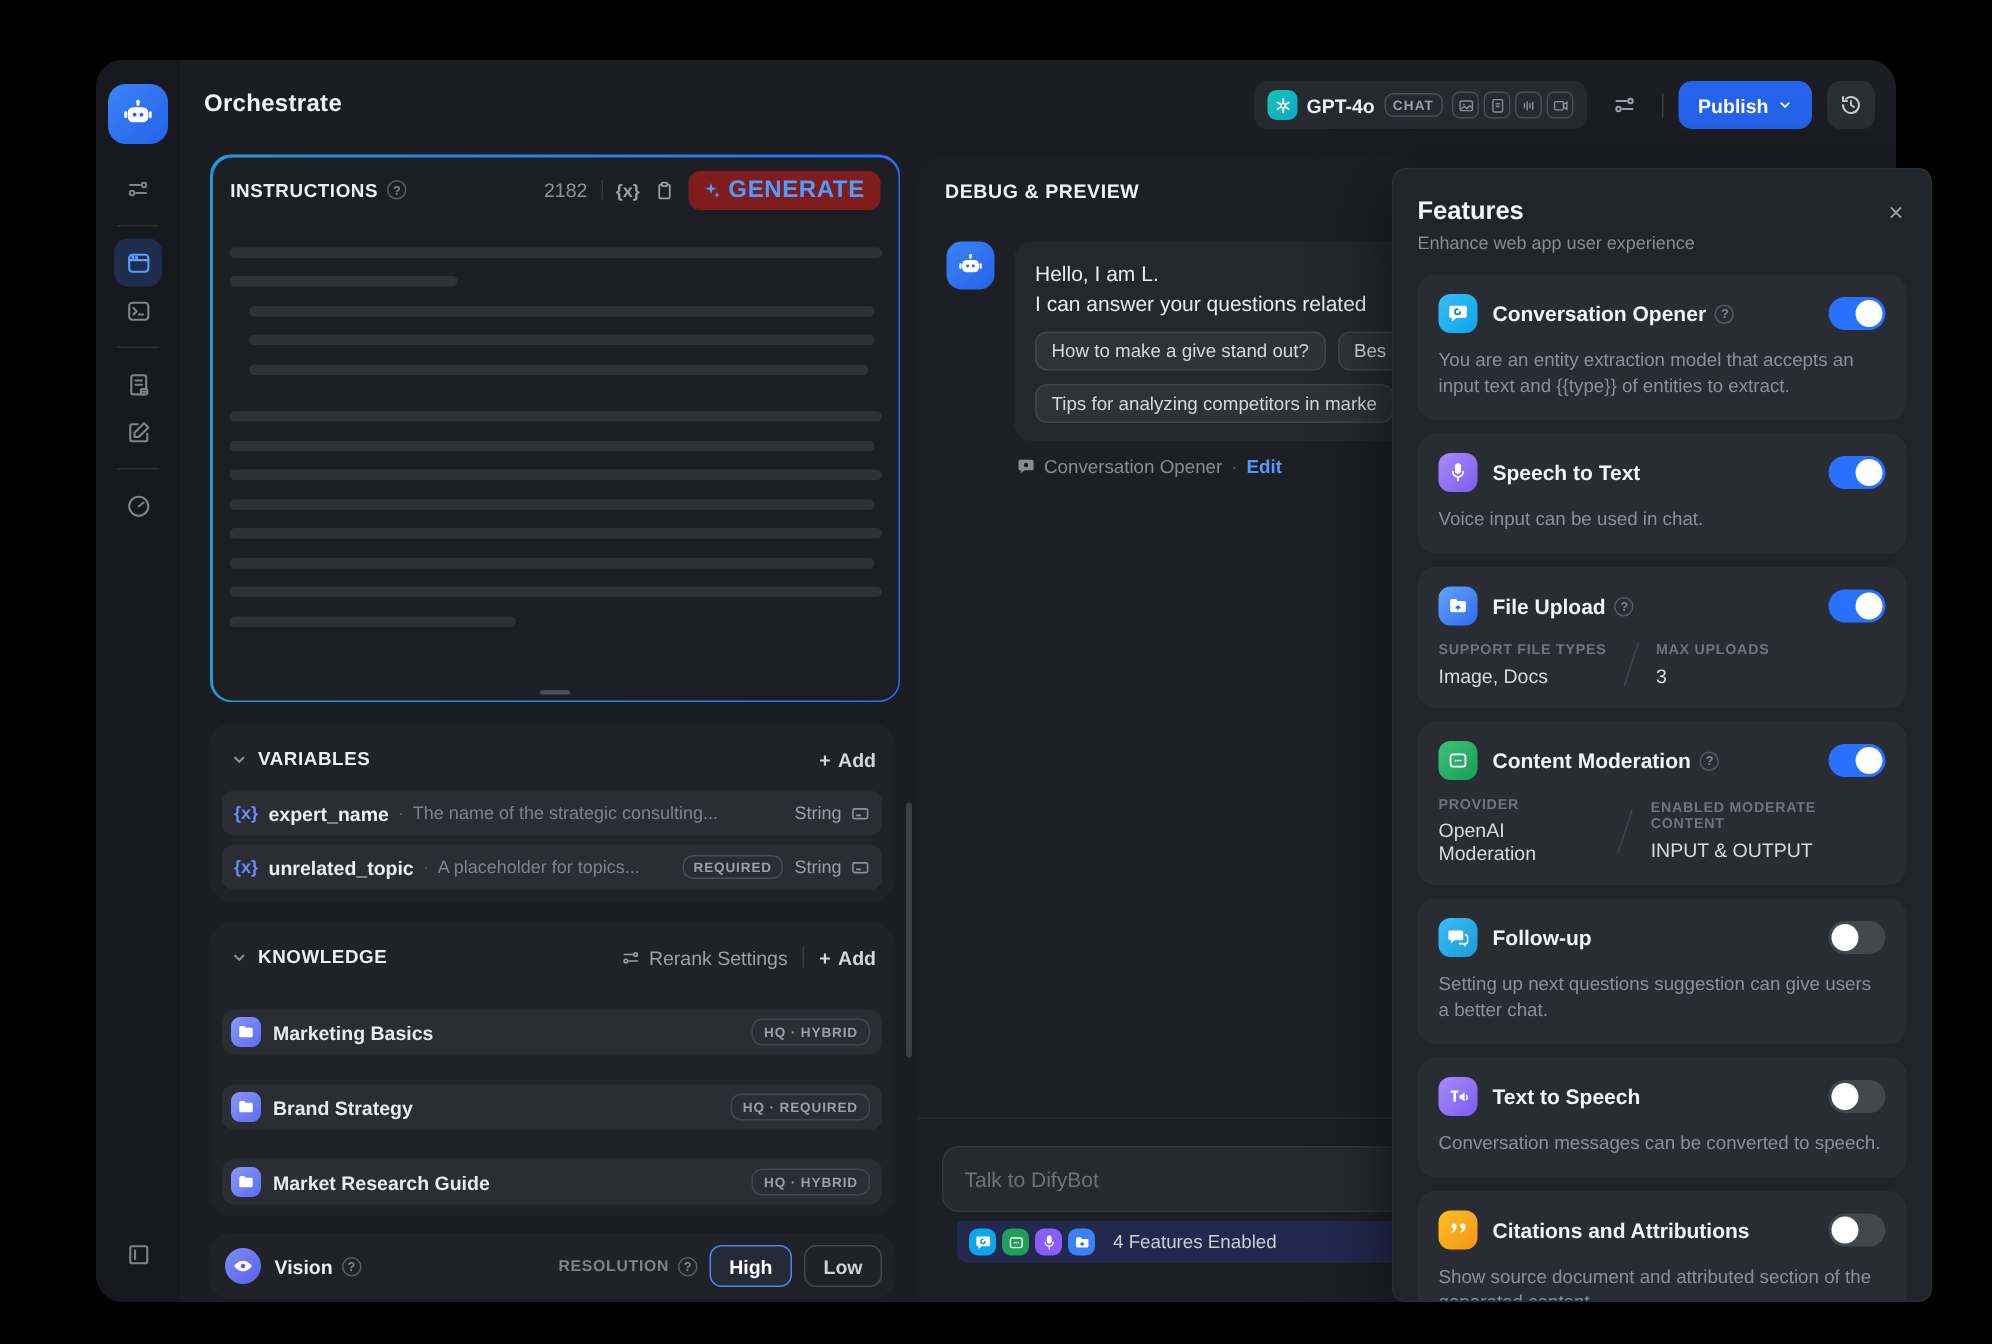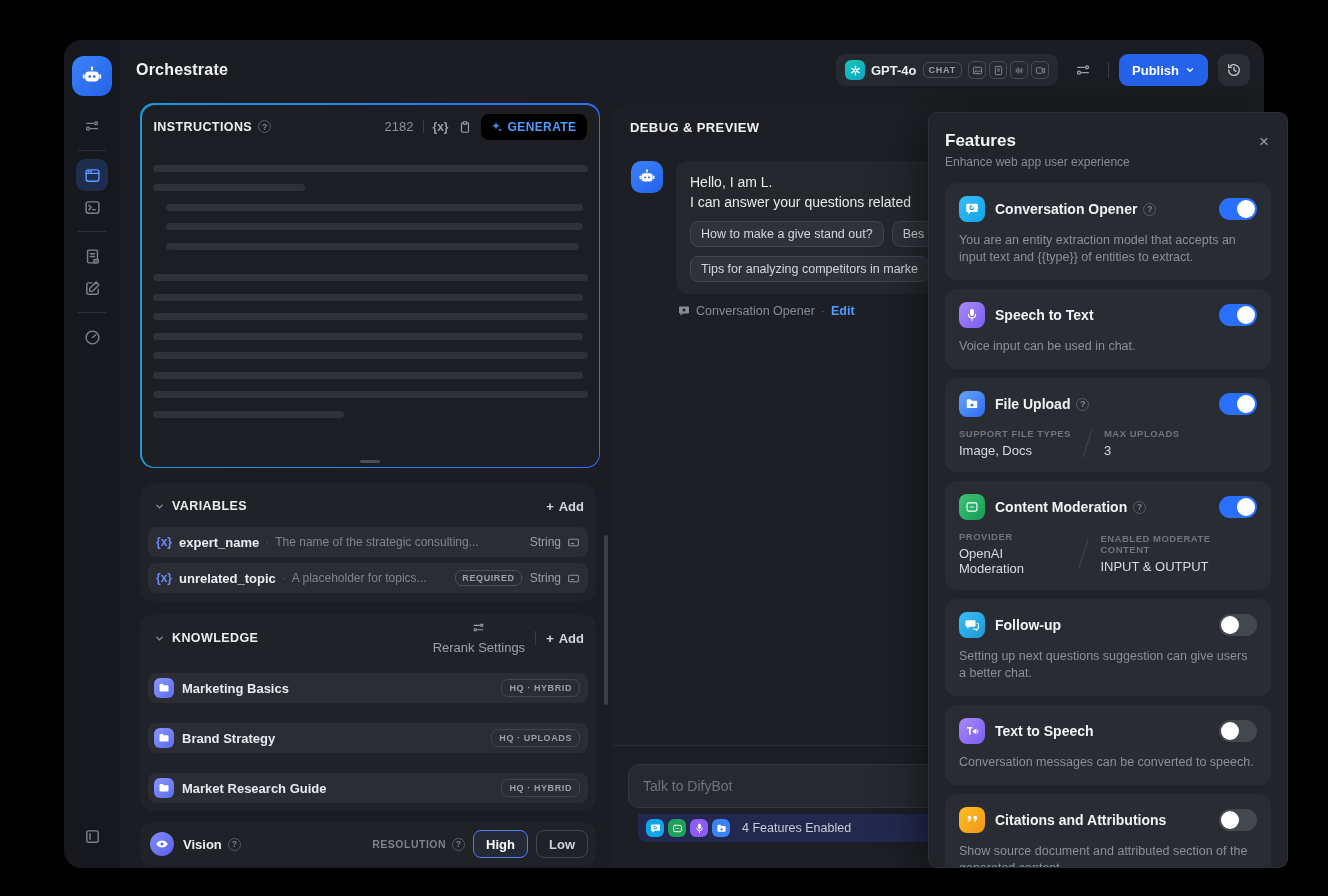--- a/index.html
+++ b/index.html
@@ -55,35 +55,35 @@
   .instructions-in { width:100%; height:100%; border-radius:13px; background:#1c1e24; position:relative; overflow:hidden; }
   .ins-hdr { height:44px; display:flex; align-items:center; padding:0 12px; }
   .ins-label { font-size:12.5px; font-weight:700; letter-spacing:.4px; color:#eceef1; }
   .help { width:13px; height:13px; border:1px solid #565b63; border-radius:50%; color:#80858e;
     font-size:8.5px; display:inline-flex; align-items:center; justify-content:center; margin-left:6px; font-weight:700; }
   .ins-right { margin-left:auto; display:flex; align-items:center; gap:9px; }
   .ins-count { font-size:13px; color:#8b9099; }
   .ins-sep { width:1px; height:13px; background:#3a3d44; }
   .ins-varjs { font-size:12px; color:#9aa0a8; font-weight:700; cursor:pointer; }
   .ins-copy { color:#9aa0a8; cursor:pointer; display:flex; }
-  .gen-btn { height:26px; background:#000000; border:none; border-radius:8px; padding:0 10px;
-    display:flex; align-items:center; gap:5px; color:#4e9cff; font-size:12px; font-weight:800;
+  .gen-btn { height:26px; background:#7f1d1d; border:none; border-radius:8px; padding:0 10px;
+    display:flex; align-items:center; gap:5px; color:#4e9cff; font-size:16px; font-weight:800;
     letter-spacing:.4px; cursor:pointer; }
   .ins-body { padding:16px 11px 0; }
   .skel { height:7px; border-radius:4px; background:#2e3138; margin-bottom:12.5px; }
   .skel.ind { margin-left:13px; }
   .drag-handle { position:absolute; bottom:4px; left:50%; transform:translateX(-50%);
     width:20px; height:3px; border-radius:2px; background:#4a4e55; cursor:ns-resize; }
 
   .card { position:absolute; left:0; width:456px; background:#1f2227; border-radius:13px; padding:8px; }
   .card-hdr { height:30px; display:flex; align-items:center; padding:0 4px 0 6px; }
   .chev { color:#8b9099; margin-right:7px; display:flex; cursor:pointer; }
   .card-title { font-size:12.5px; font-weight:700; letter-spacing:.4px; color:#eceef1; }
   .card-actions { margin-left:auto; display:flex; align-items:center; gap:10px; }
-  .rerank { display:flex; align-items:center; gap:6px; color:#9ba1ab; font-size:13px; cursor:pointer;flex-direction:column; }
+  .rerank { display:flex; align-items:center; gap:6px; color:#9ba1ab; font-size:13px; cursor:pointer; }
   .add-btn { display:flex; align-items:center; gap:5px; color:#d3d6db; font-size:13px; font-weight:600; cursor:pointer; }
   .vsep { width:1px; height:14px; background:#3a3d44; }
 
   .var-row { height:30px; background:#2a2d34; border-radius:8px; display:flex; align-items:center;
     padding:0 8px; margin-top:6px; cursor:pointer; }
   .vx { color:#6b8afd; font-size:12px; font-weight:700; margin-right:7px; }
   .var-name { font-size:13px; font-weight:700; color:#eceef1; }
   .var-dot { color:#5b6068; margin:0 6px; font-size:12px; }
   .var-desc { font-size:12px; color:#7d838d; white-space:nowrap; overflow:hidden; text-overflow:ellipsis; flex:1; }
   .req-badge { border:1px solid #4a4e56; border-radius:7px; font-size:9px; font-weight:700;
@@ -431,21 +431,21 @@
               <span class="kn-name">Marketing Basics</span>
               <span class="kn-badge">HQ · HYBRID</span>
             </div>
             <div class="kn-row">
               <span class="kn-ic">
                 <svg width="12" height="12" viewBox="0 0 24 24">
                   <path d="M3 6a2 2 0 0 1 2-2h4.6l2 2.4H19a2 2 0 0 1 2 2V17a2 2 0 0 1-2 2H5a2 2 0 0 1-2-2z" fill="#fff"></path>
                 </svg>
               </span>
               <span class="kn-name">Brand Strategy</span>
-              <span class="kn-badge">HQ · UPLOADS</span>
+              <span class="kn-badge">HQ · REQUIRED</span>
             </div>
             <div class="kn-row">
               <span class="kn-ic">
                 <svg width="12" height="12" viewBox="0 0 24 24">
                   <path d="M3 6a2 2 0 0 1 2-2h4.6l2 2.4H19a2 2 0 0 1 2 2V17a2 2 0 0 1-2 2H5a2 2 0 0 1-2-2z" fill="#fff"></path>
                 </svg>
               </span>
               <span class="kn-name">Market Research Guide</span>
               <span class="kn-badge">HQ · HYBRID</span>
             </div>

